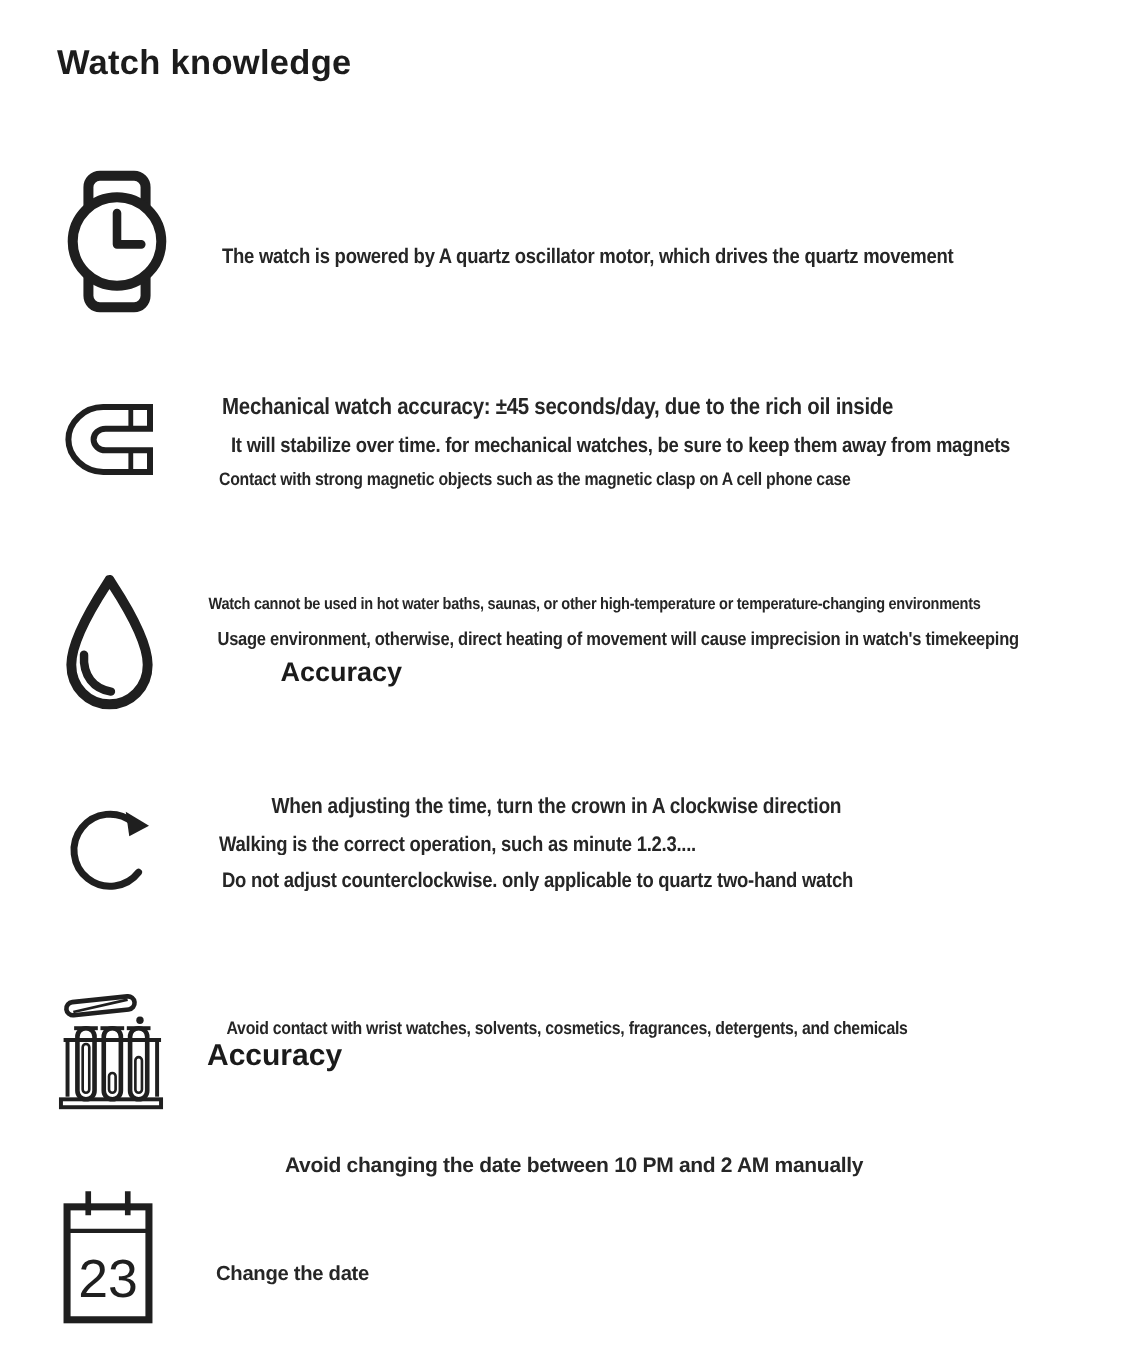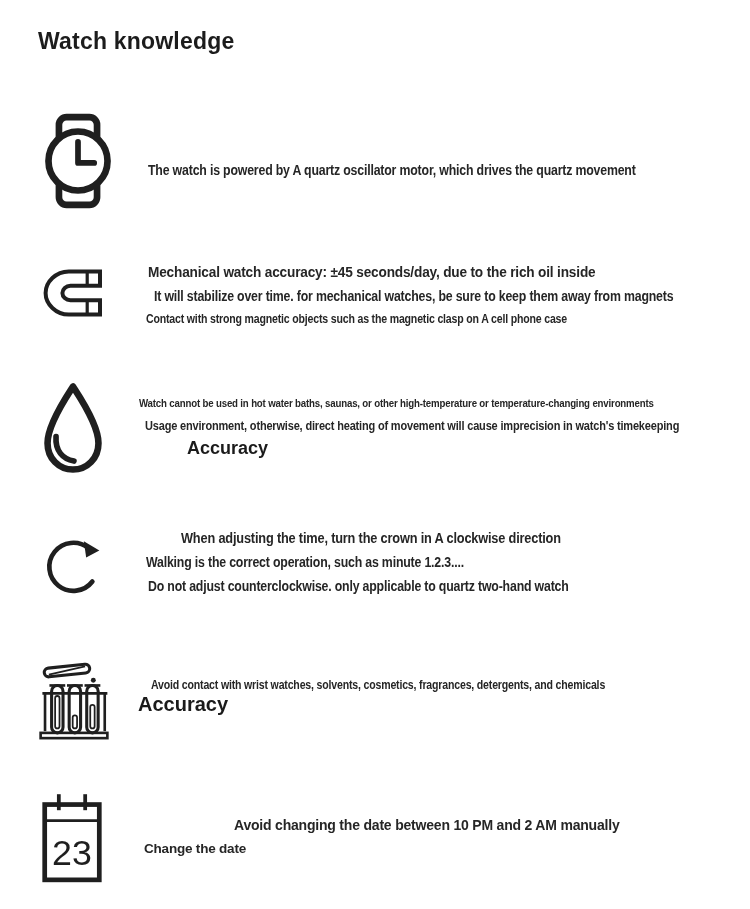--- a/index.html
+++ b/index.html
@@ -26,21 +26,21 @@
   .s1l1{left:154px;top:288px;font-size:14px;}
   .s1l2{left:146px;top:313px;font-size:12px;}
   .s2l0{left:139px;top:397px;font-size:11px;}
   .s2l1{left:145px;top:419px;font-size:12.5px;}
   .s2l2{left:143px;top:438px;font-size:18px;margin-left:44px;}
   .s3l0{left:181px;top:530px;font-size:14.5px;}
   .s3l1{left:146px;top:554px;font-size:14px;}
   .s3l2{left:148px;top:578px;font-size:14px;}
   .s4l0{left:151px;top:679px;font-size:12px;}
   .s4l1{left:138px;top:693px;font-size:20px;}
-  .s5l0{left:190px;top:817px;font-size:14px;margin-left:44px;}
+  .s5l0{left:190px;top:768px;font-size:14px;}
   .s5l1{left:144px;top:841px;font-size:13.5px;}
 
   .ic0{left:38px;top:110px;}
   .ic1{left:40px;top:264px;}
   .ic2{left:40px;top:379px;}
   .ic3{left:42px;top:526px;}
   .ic4{left:38px;top:648px;}
   .ic5{left:40px;top:791px;}
 </style>
 </head>

